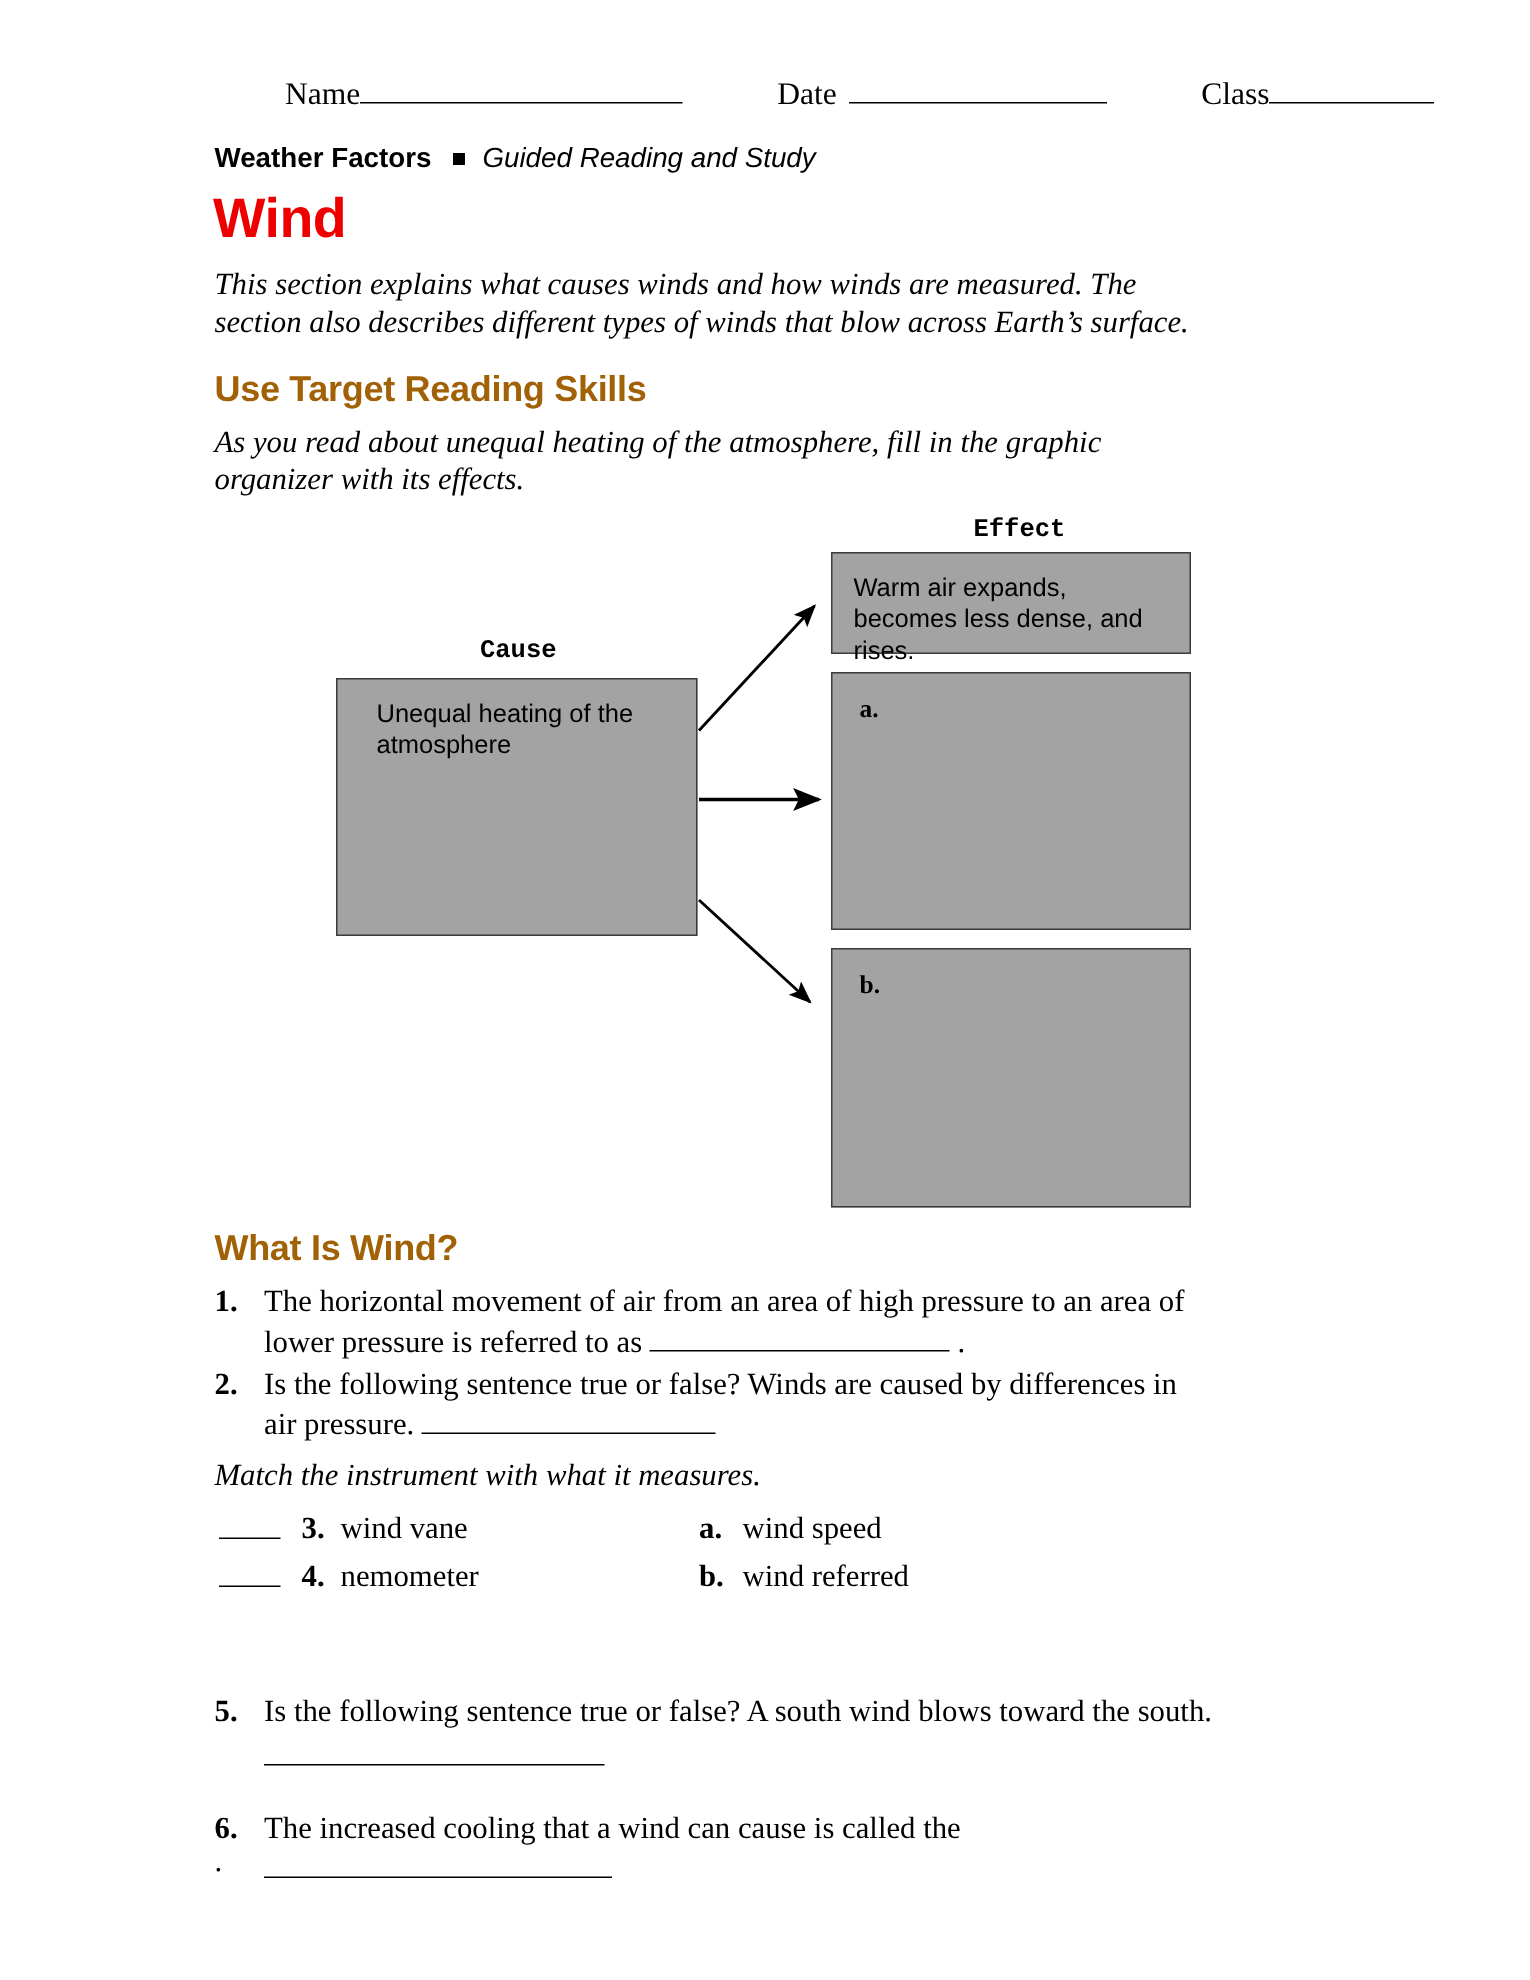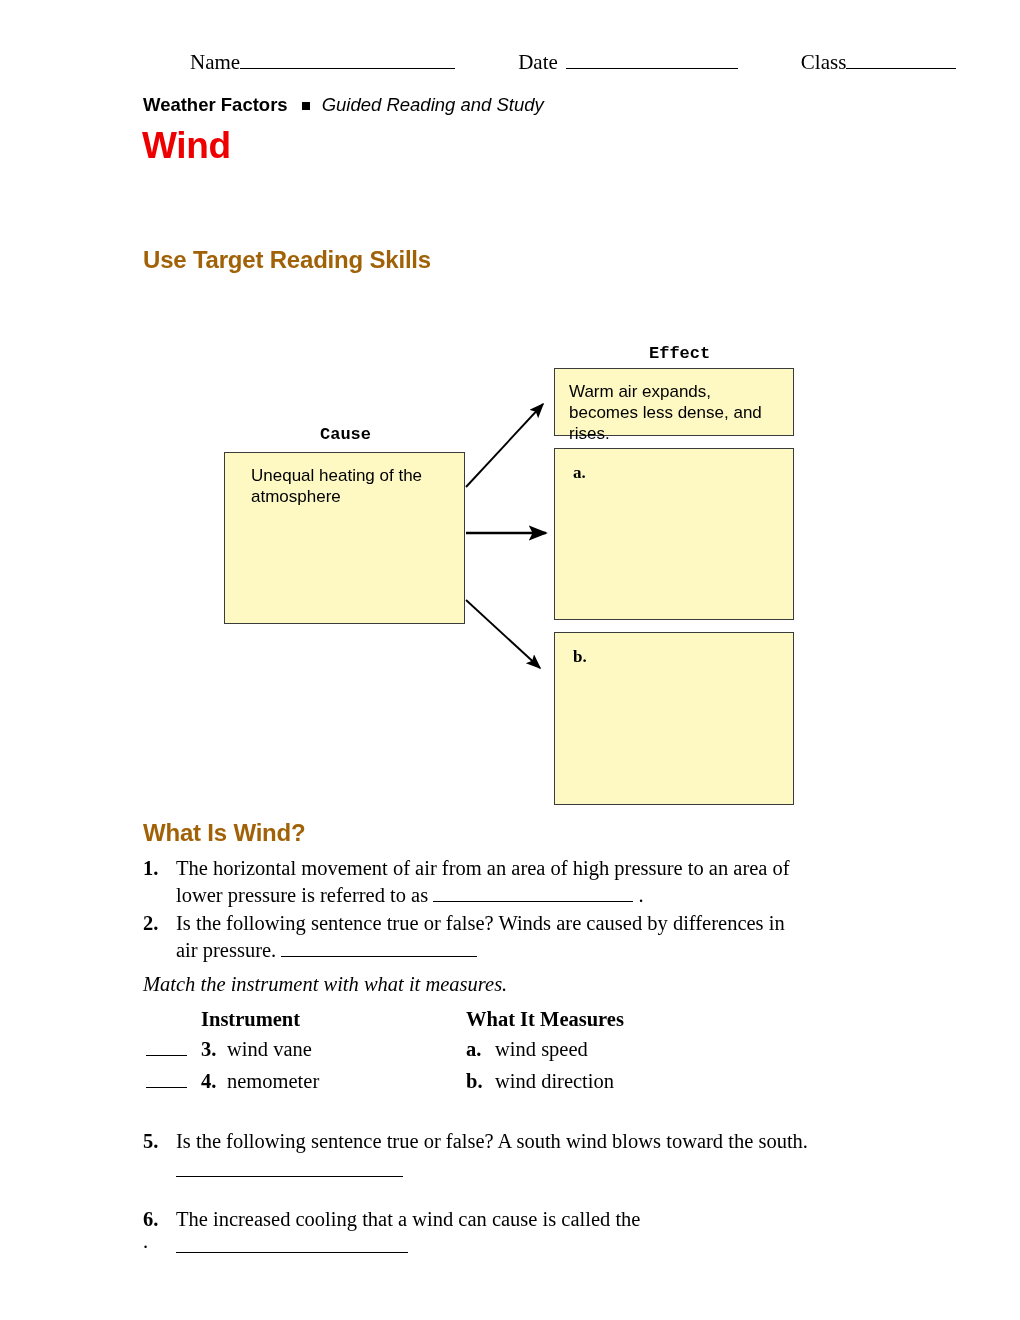--- a/index.html
+++ b/index.html
@@ -121,21 +121,21 @@
     font-size: 17px;
     line-height: 20px;
     color: #000;
   }
   .go-label-cause  { left: 320px; top: 425px; }
   .go-label-effect { left: 649px; top: 344px; }
 
   .go-box {
     position: absolute;
     border: 1.6px solid #3b3b3b;
-    background: #fef9c3;
+    background: #a3a3a3;
     box-sizing: border-box;
   }
   .go-box-cause  { left: 224px; top: 452px; width: 241px; height: 172px; padding-left: 12px; }
   .go-box-e1     { left: 554px; top: 368px; width: 240px; height: 68px; }
   .go-box-e2     { left: 554px; top: 448px; width: 240px; height: 172px; }
   .go-box-e3     { left: 554px; top: 632px; width: 240px; height: 173px; }
 
   .go-box-text {
     font-family: "Liberation Sans", sans-serif;
     font-size: 17px;
@@ -255,22 +255,24 @@
   <div class="hdr-line">
     <span class="lbl">Name</span><span class="rule rule-name"></span><span class="gap-md"></span><span class="lbl">Date</span><span class="gap-sm"></span><span class="rule rule-date"></span><span class="gap-md"></span><span class="lbl">Class</span><span class="rule rule-class"></span>
   </div>
 
   <div class="running-head">
     <span class="rh-bold">Weather Factors</span><span class="rh-sq"></span><span class="rh-ital">Guided Reading and Study</span>
   </div>
 
   <div class="title-winds">Wind</div>
 
+  <div class="intro">This section explains what causes winds and how winds are measured. The section also describes different types of winds that blow across Earth’s surface.</div>
 
   <div class="sec-head sec-head-target">Use Target Reading Skills</div>
+  <div class="target-instr">As you read about unequal heating of the atmosphere, fill in the graphic organizer with its effects.</div>
 
   <div class="go-label go-label-cause">Cause</div>
   <div class="go-label go-label-effect">Effect</div>
 
   <div class="go-box go-box-cause">
     <div class="go-box-text">Unequal heating of the atmosphere</div>
   </div>
 
   <div class="go-box go-box-e1">
     <div class="go-box-text">Warm air expands, becomes less dense, and rises.</div>
@@ -309,39 +311,35 @@
   </div>
 
   <div class="q q2">
     <span class="num">2.</span>
     <span class="body"><span>Is the following sentence true or false? Winds are caused by differences in air pressure.</span> <span class="blank blank-q2"></span></span>
   </div>
 
   <div class="match-instr">Match the instrument with what it measures.</div>
 
   <div class="match-table">
-    <div class="match-head">
-      <span class="mh-left">Instrument</span>
-      <span class="mh-right">What It Measures</span>
-    </div>
 
     <div class="match-row">
       <span class="mr-blank"></span>
       <span class="mr-num">3.</span>
       <span class="mr-item">wind vane</span>
       <span class="mr-letter">a.</span>
       <span class="mr-meas">wind speed</span>
     </div>
 
     <div class="match-row">
       <span class="mr-blank"></span>
       <span class="mr-num">4.</span>
       <span class="mr-item">nemometer</span>
       <span class="mr-letter">b.</span>
-      <span class="mr-meas">wind direction</span>
+      <span class="mr-meas">wind referred</span>
     </div>
   </div>
 
   <div class="q q5">
     <span class="num">5.</span>
     <span class="body">Is the following sentence true or false? A south wind blows toward the south.</span>
   </div>
   <div class="blank-standalone"></div>
 
   <div class="q q6">

